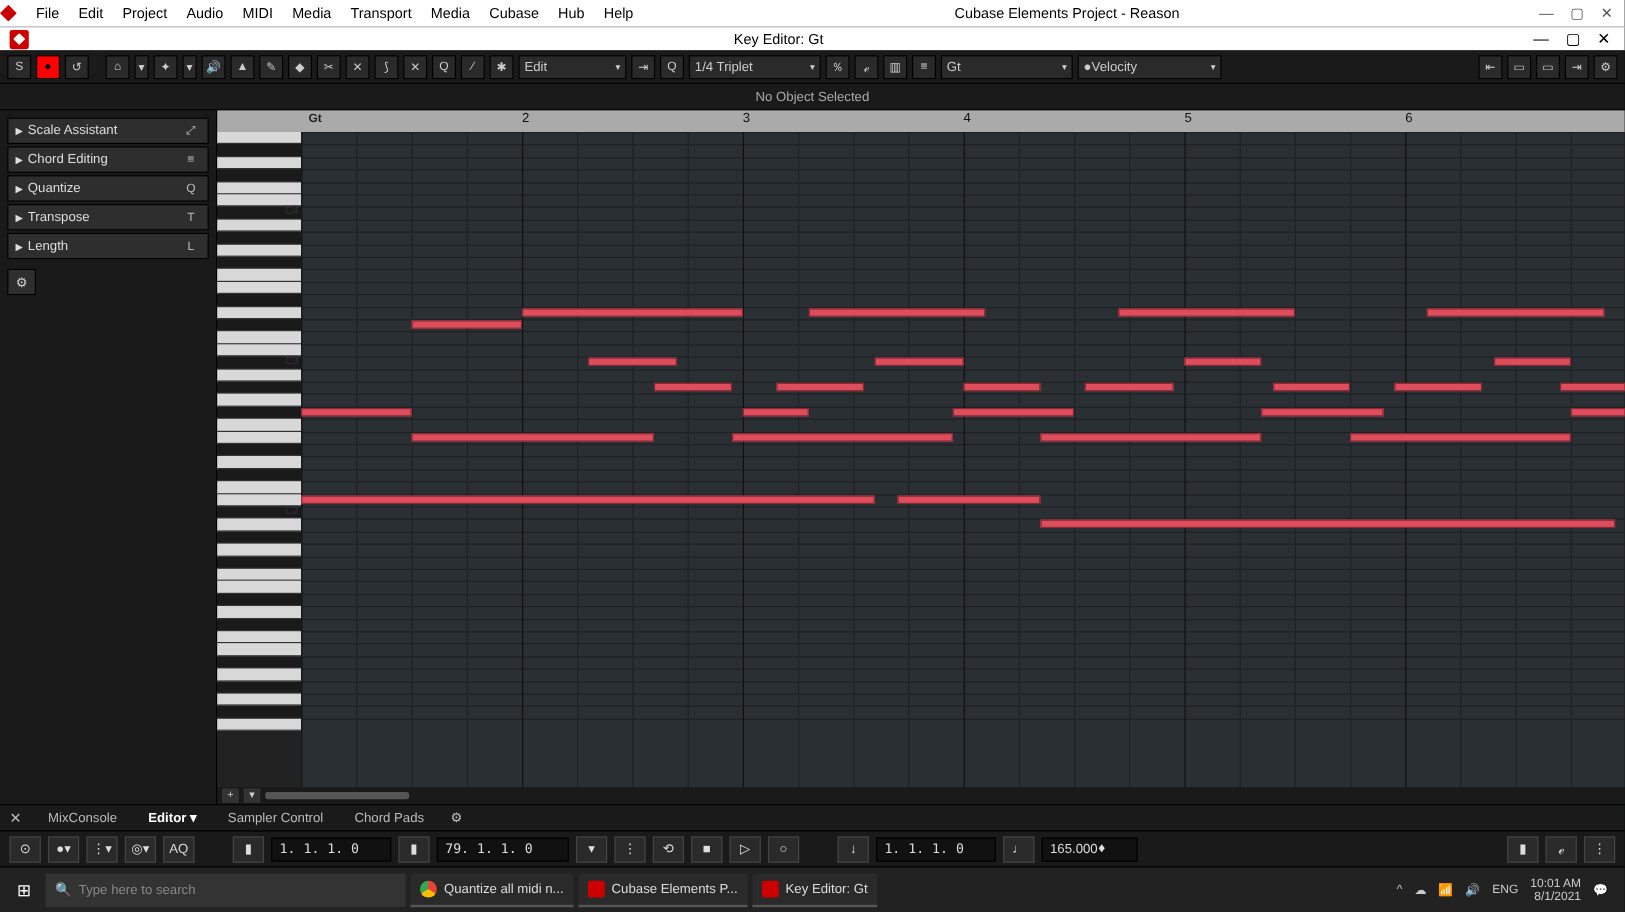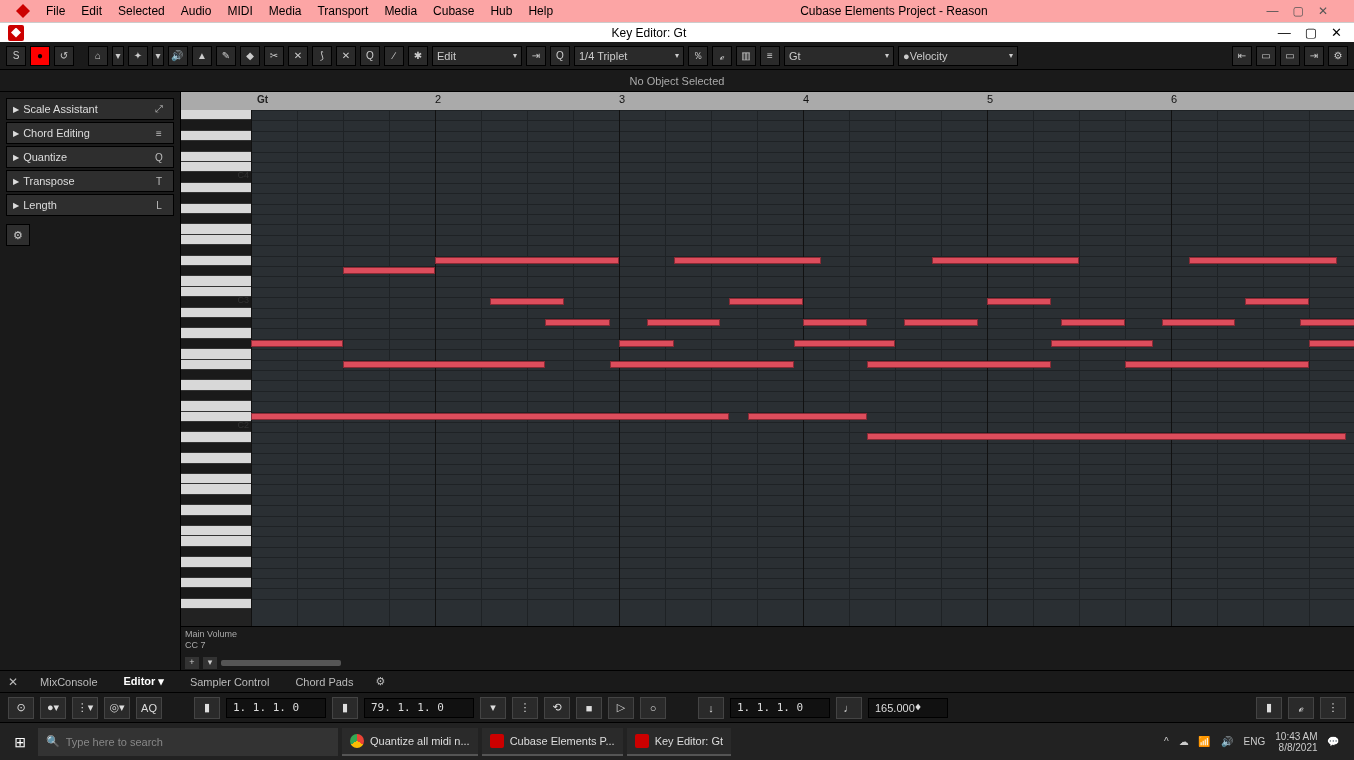--- a/index.html
+++ b/index.html
@@ -1,19 +1,19 @@
 <!DOCTYPE html>
 <html><head>
 <meta charset="utf-8">
 <style>
 * { box-sizing: border-box; margin: 0; padding: 0; font-family: "Segoe UI", Arial, sans-serif; }
 body { background: #000; color: #ccc; font-size: 11px; overflow: hidden; width: 1354px; height: 760px; }
 
 
-.os-menubar { height: 22px; background: #fca5a5; color: #000; display: flex; align-items: center; padding: 0 16px; font-size: 12px; }
+.os-menubar { height: 22px; background: #ffffff; color: #000; display: flex; align-items: center; padding: 0 0; font-size: 12px; }
 .os-menubar .logo { color: #cc0000; font-weight: bold; margin-right: 8px; width: 14px; height: 14px; background: #cc0000; clip-path: polygon(50% 0, 100% 50%, 50% 100%, 0 50%); }
 .os-menubar .menu-item { padding: 2px 8px; cursor: pointer; }
 .os-menubar .spacer { flex: 1; }
 .os-menubar .win-title { padding-right: 40px; }
 .os-menubar .win-btns { display: flex; gap: 14px; padding-right: 10px; color: #555; }
 
 
 .ke-titlebar { height: 20px; background: #fff; color: #000; display: flex; align-items: center; font-size: 12px; border-top: 1px solid #ccc; }
 .ke-titlebar .ke-logo { width: 16px; height: 16px; margin: 0 8px; background: #cc0000; border-radius: 2px; position: relative; }
 .ke-titlebar .ke-logo::after { content:""; position:absolute; inset:3px; background:#fff; clip-path: polygon(50% 0, 100% 50%, 50% 100%, 0 50%); }
@@ -85,21 +85,21 @@
 .tray { margin-left: auto; display: flex; align-items: center; gap: 10px; color: #ccc; font-size: 10px; padding-right: 8px; }
 .clock { text-align: right; line-height: 1.1; }
 </style>
 </head>
 <body>
 
 <div class="os-menubar">
   <div class="logo"></div>
   <div class="menu-item">File</div>
   <div class="menu-item">Edit</div>
-  <div class="menu-item">Selected</div>
+  <div class="menu-item">Project</div>
   <div class="menu-item">Audio</div>
   <div class="menu-item">MIDI</div>
   <div class="menu-item">Media</div>
   <div class="menu-item">Transport</div>
   <div class="menu-item">Media</div>
   <div class="menu-item">Cubase</div>
   <div class="menu-item">Hub</div>
   <div class="menu-item">Help</div>
   <div class="spacer"></div>
   <div class="win-title">Cubase Elements Project - Reason</div>
@@ -365,24 +365,20 @@
           <div class="note" style="top: 229.8px; left: 1058px; width: 46px;"></div>
           <div class="note" style="top: 250.6px; left: 92px; width: 202.4px;"></div>
           <div class="note" style="top: 250.6px; left: 358.8px; width: 184px;"></div>
           <div class="note" style="top: 250.6px; left: 616.4px; width: 184px;"></div>
           <div class="note" style="top: 250.6px; left: 874px; width: 184px;"></div>
           <div class="note" style="top: 302.6px; left: 0px; width: 478.4px;"></div>
           <div class="note" style="top: 302.6px; left: 496.8px; width: 119.6px;"></div>
           <div class="note" style="top: 323.4px; left: 616.4px; width: 478.4px;"></div>
         </div>
     </div>
-    <div class="cc-lane">
-      <div class="cc-label">Main Volume
-CC 7</div>
-    </div>
     <div class="zoom-ctrl">
       <div class="zbtn">+</div>
       <div class="zbtn">▾</div>
       <div class="scroll-thumb"></div>
     </div>
   </div>
 </div>
 
 <div class="lower-tabs">
   <span class="xbtn">✕</span>
@@ -439,18 +435,18 @@
       <span class="ticon" style="background:#cc0000;border-radius:2px"></span>
       <span>Key Editor: Gt</span>
     </div>
   <div class="tray">
     <span>^</span>
     <span>☁</span>
     <span>📶</span>
     <span>🔊</span>
     <span>ENG</span>
     <div class="clock">
-      <div>10:43 AM</div>
-      <div>8/8/2021</div>
+      <div>10:01 AM</div>
+      <div>8/1/2021</div>
     </div>
     <span>💬</span>
   </div>
 </div>
 
 </body></html>

